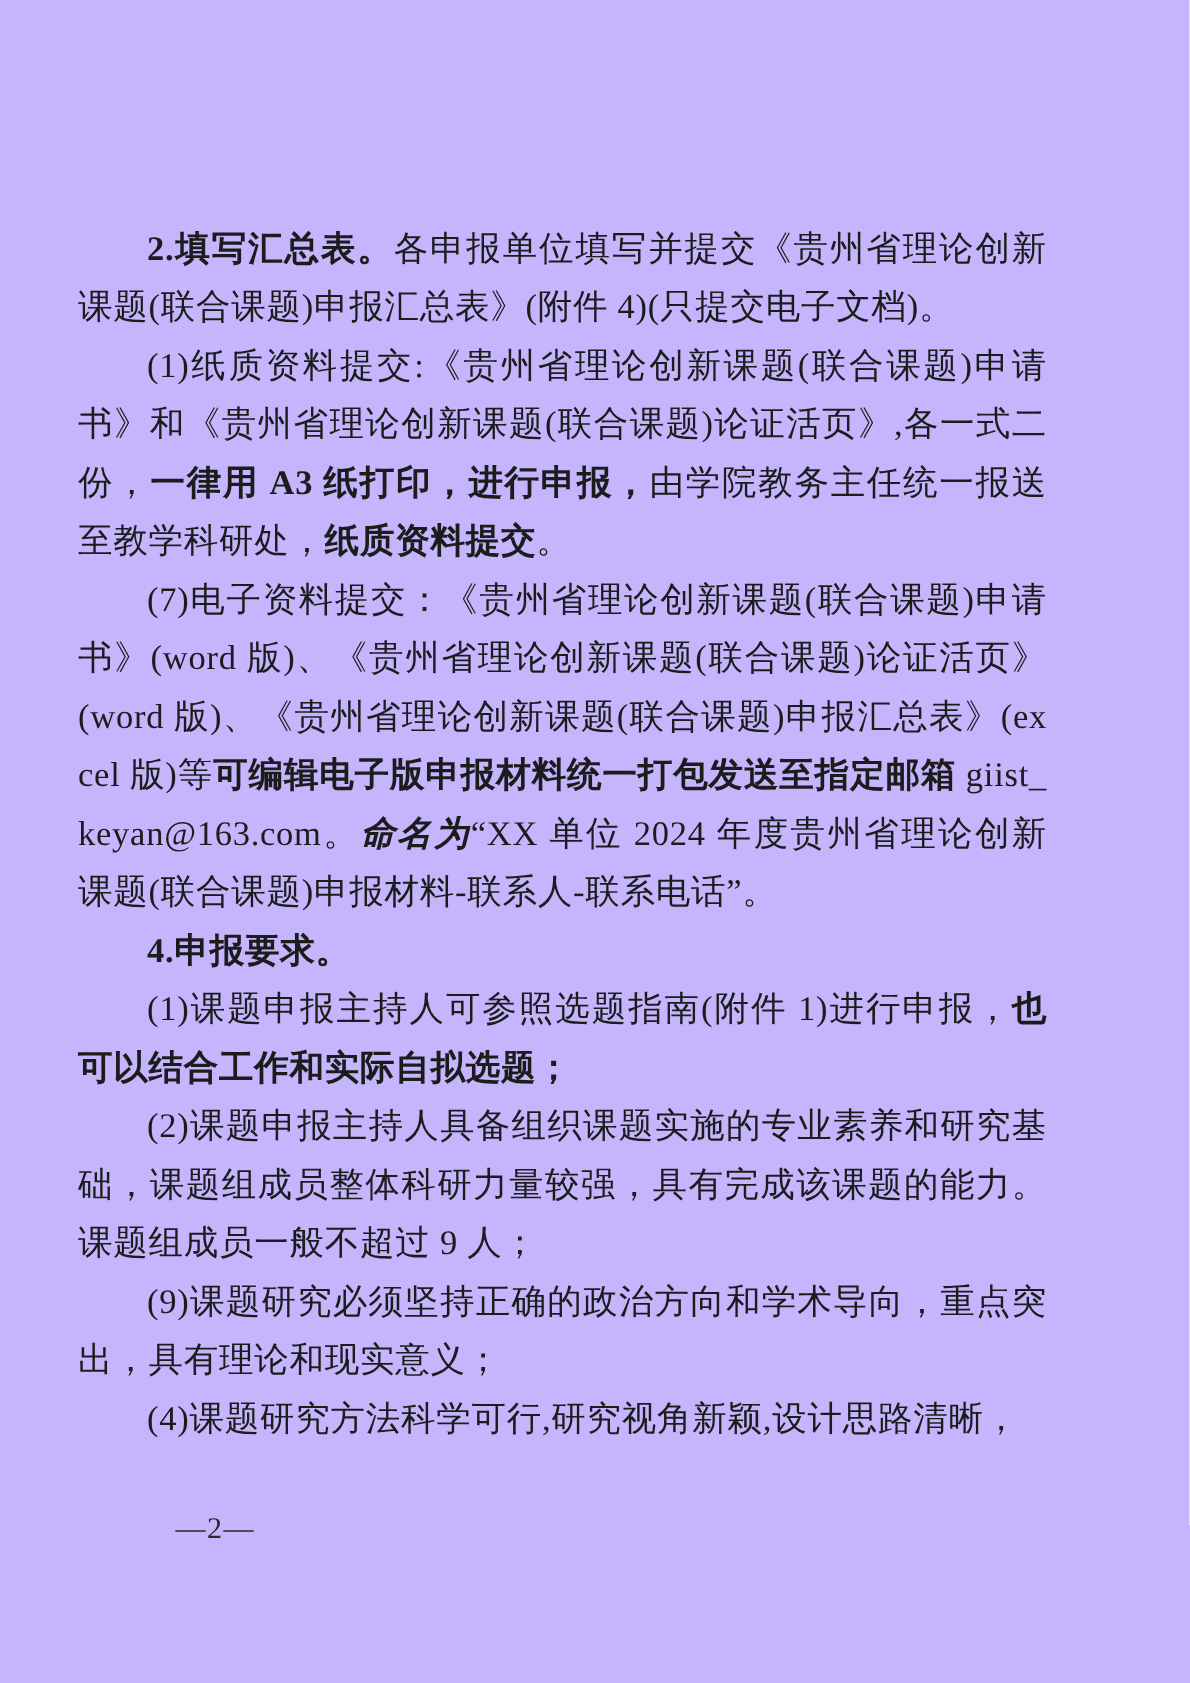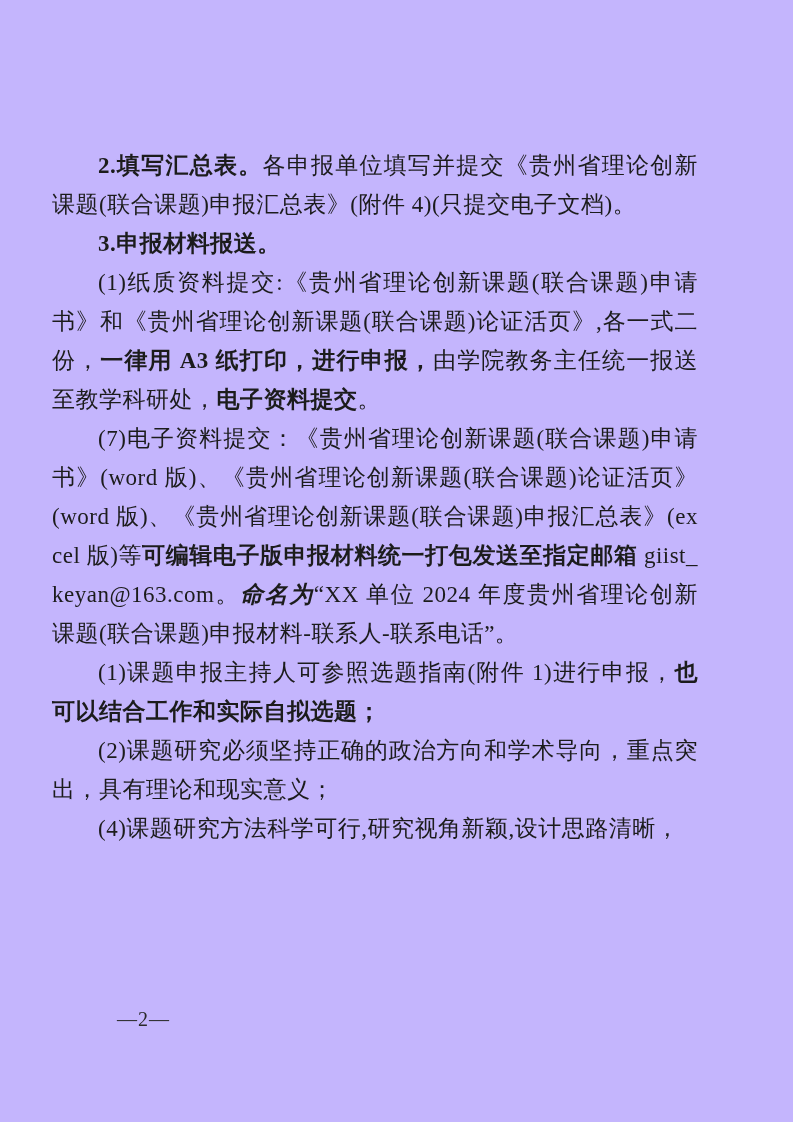--- a/index.html
+++ b/index.html
@@ -44,21 +44,22 @@
     color: #2a2a2a;
     font-family: "Liberation Serif", "DejaVu Serif", serif;
   }
 </style>
 </head>
 <body>
 
 <main class="page">
   <div class="doc-body" id="doc-body">
       <p class="para"><span class="run-b">2.填写汇总表。</span><span class="run">各申报单位填写并提交《贵州省理论创新课题(联合课题)申报汇总表》(附件 4)(只提交电子文档)。</span></p>
-      <p class="para"><span class="run-b">3.申报材料报送。</span></p>
-      <p class="para"><span class="run">(1)纸质资料提交:《贵州省理论创新课题(联合课题)申请书》和《贵州省理论创新课题(联合课题)论证活页》,各一式二份，</span><span class="run-b">一律用 A3 纸打印，进行申报，</span><span class="run">由学院教务主任统一报送至教学科研处，</span><span class="run-b">电子资料提交</span><span class="run">。</span></p>
+      <p class="para"><span class="run">(1)纸质资料提交:《贵州省理论创新课题(联合课题)申请书》和《贵州省理论创新课题(联合课题)论证活页》,各一式二份，</span><span class="run-b">一律用 A3 纸打印，进行申报，</span><span class="run">由学院教务主任统一报送至教学科研处，</span><span class="run-b">纸质资料提交</span><span class="run">。</span></p>
       <p class="para"><span class="run">(7)电子资料提交：《贵州省理论创新课题(联合课题)申请书》(word 版)、《贵州省理论创新课题(联合课题)论证活页》(word 版)、《贵州省理论创新课题(联合课题)申报汇总表》(excel 版)等</span><span class="run-b">可编辑电子版申报材料统一打包发送至指定邮箱</span><span class="run"> giist_keyan@163.com。</span><span class="run-bi">命名为</span><span class="run">“XX 单位 2024 年度贵州省理论创新课题(联合课题)申报材料-联系人-联系电话”。</span></p>
+      <p class="para"><span class="run-b">4.申报要求。</span></p>
       <p class="para"><span class="run">(1)课题申报主持人可参照选题指南(附件 1)进行申报，</span><span class="run-b">也可以结合工作和实际自拟选题；</span></p>
-      <p class="para"><span class="run">(2)课题研究必须坚持正确的政治方向和学术导向，重点突出，具有理论和现实意义；</span></p>
+      <p class="para"><span class="run">(2)课题申报主持人具备组织课题实施的专业素养和研究基础，课题组成员整体科研力量较强，具有完成该课题的能力。课题组成员一般不超过 9 人；</span></p>
+      <p class="para"><span class="run">(9)课题研究必须坚持正确的政治方向和学术导向，重点突出，具有理论和现实意义；</span></p>
       <p class="para"><span class="run">(4)课题研究方法科学可行,研究视角新颖,设计思路清晰，</span></p>
     </div>
   <div class="page-footer">—2—</div>
 </main>
 
 </body></html>

